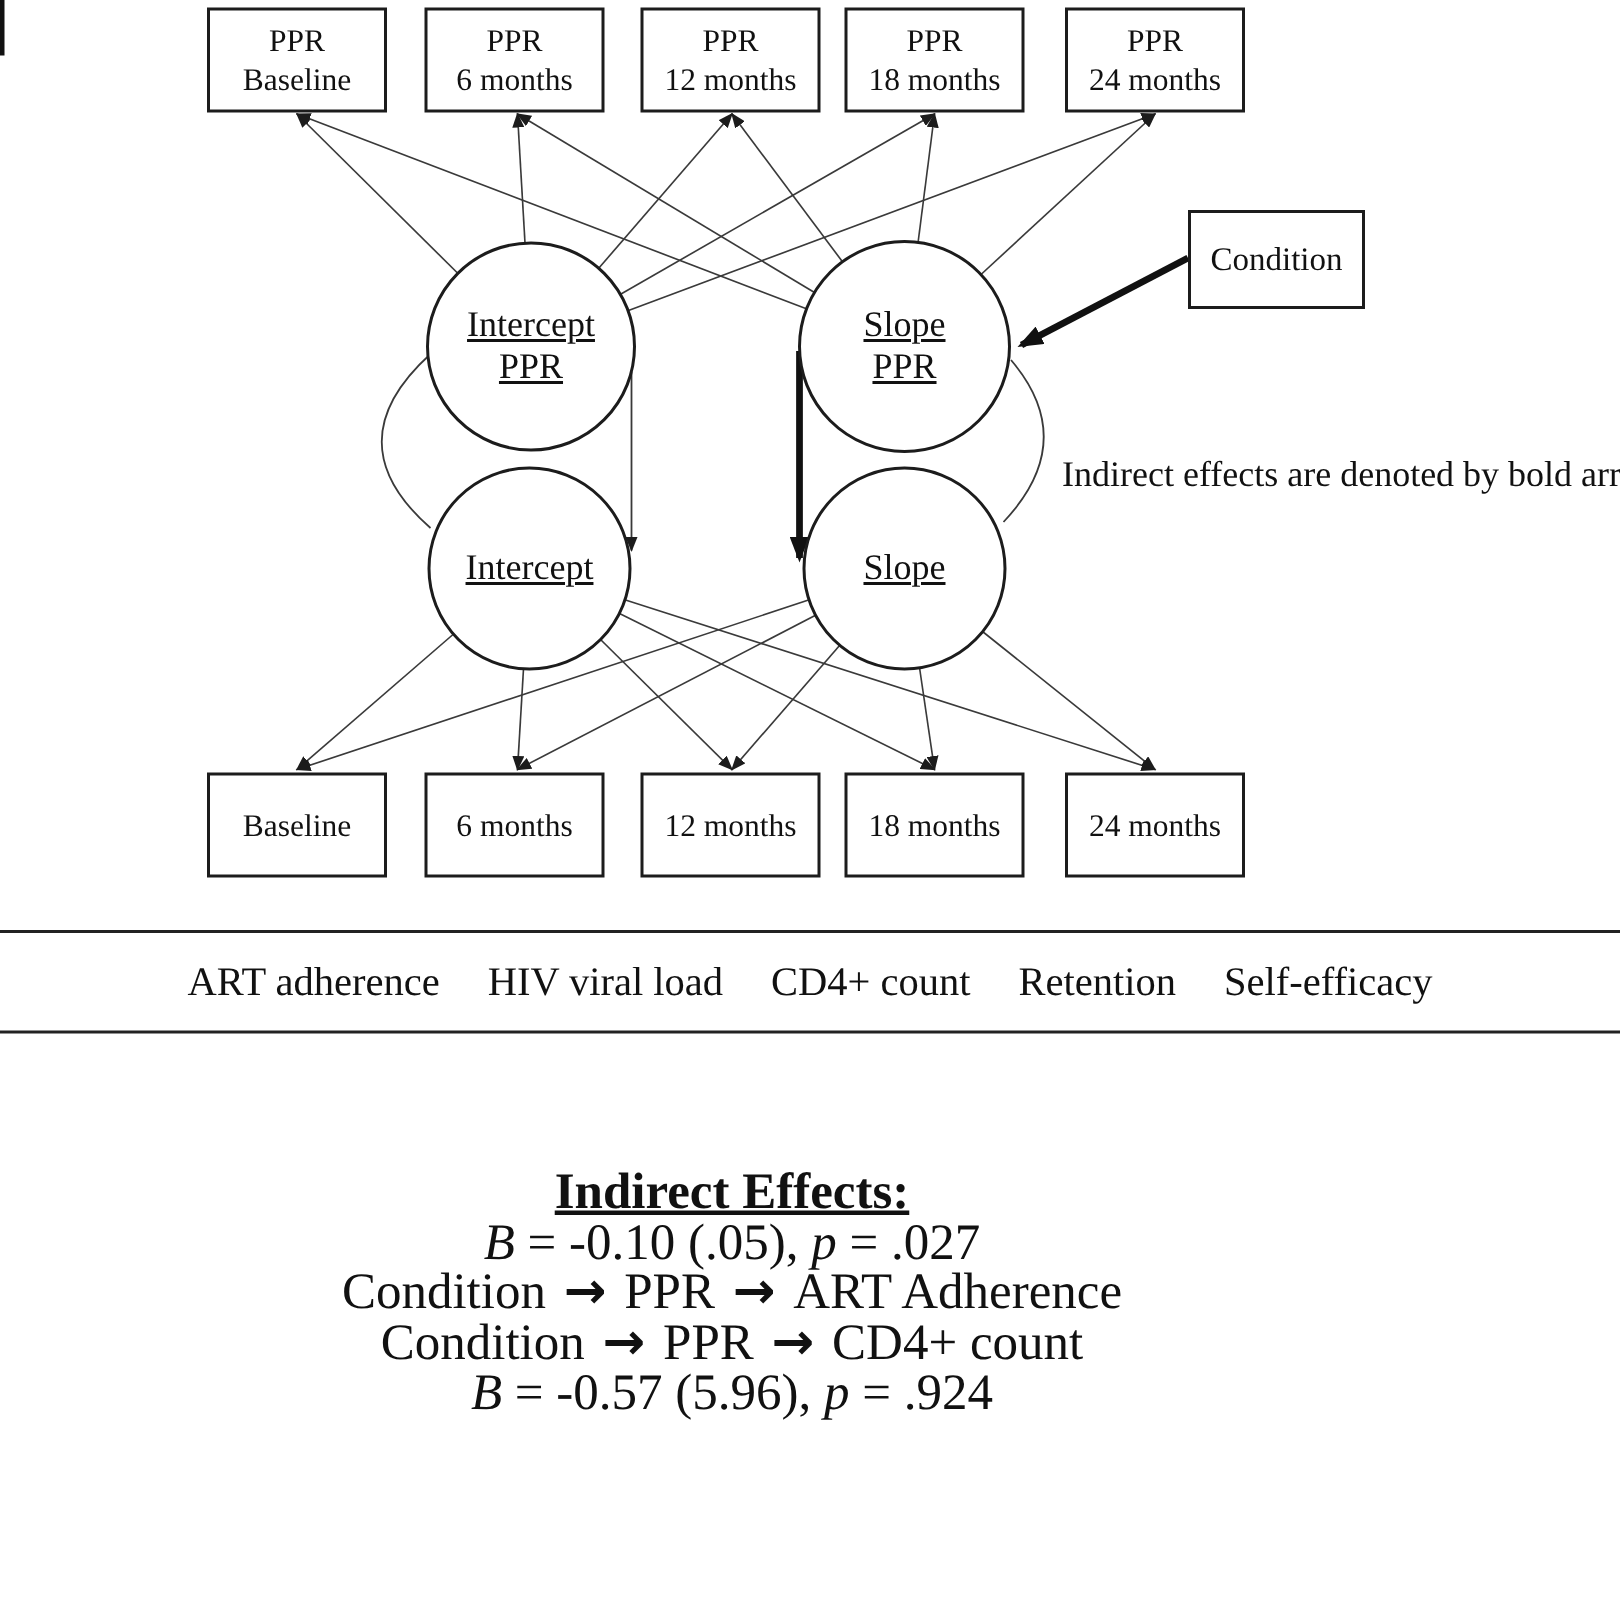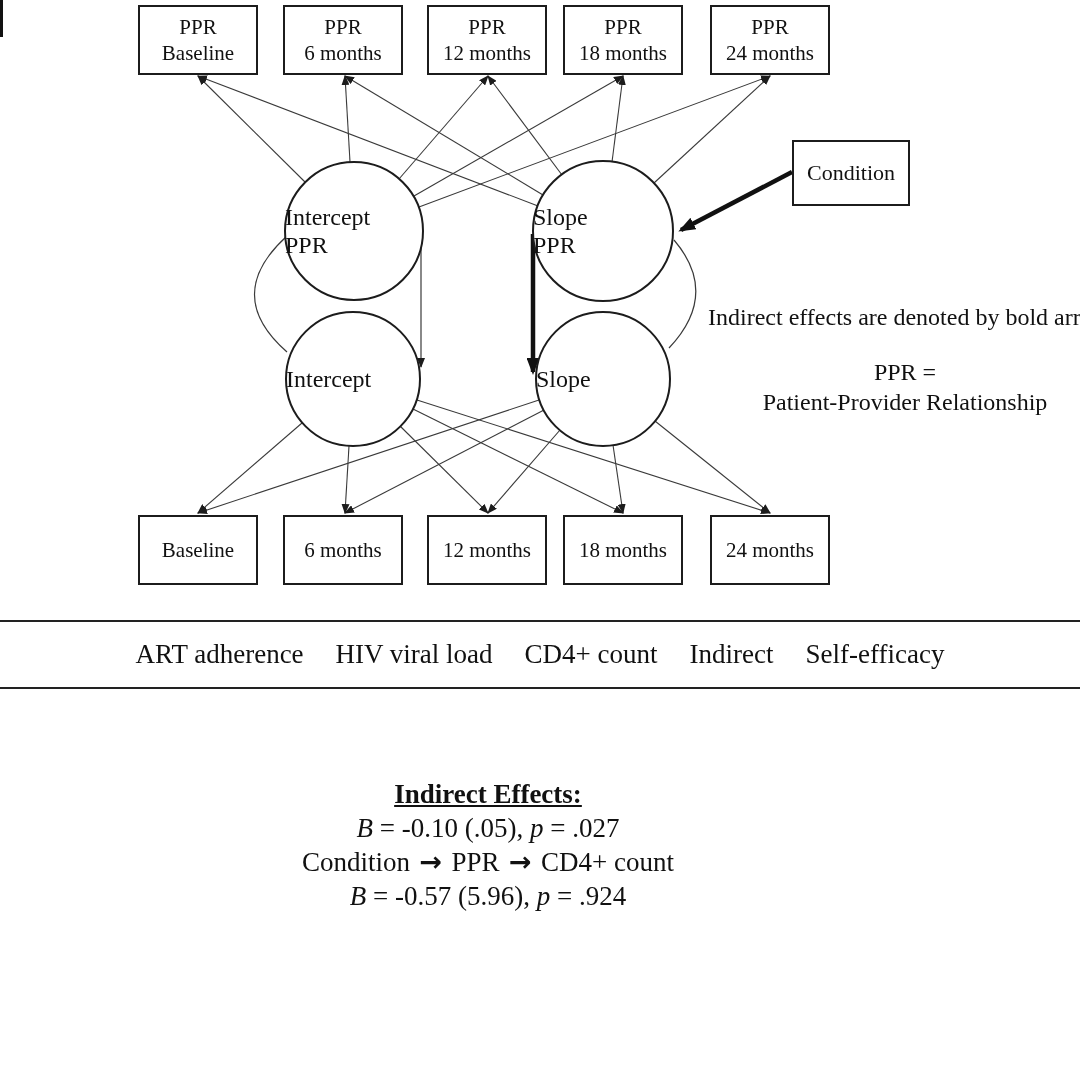--- a/index.html
+++ b/index.html
@@ -2,32 +2,32 @@
 <html><head>
 <meta charset="utf-8">
 <style>
   html,body{margin:0;padding:0;background:#fff;}
   #stage{position:relative;width:1080px;height:1080px;background:#fff;overflow:hidden;
          font-family:"Liberation Serif","DejaVu Serif",serif;color:#111;}
   #diagram-svg{position:absolute;left:0;top:0;z-index:0;}
   .var-box{position:absolute;width:116px;height:66px;border:2px solid #1c1c1c;background:#fff;
            display:flex;flex-direction:column;align-items:center;justify-content:center;
            font-size:21px;line-height:26px;text-align:center;z-index:2;white-space:nowrap;}
-  .latent-label{position:absolute;z-index:2;font-size:24px;line-height:28px;white-space:nowrap;}
+  .latent-label{position:absolute;z-index:2;text-align:center;font-size:24px;line-height:28px;white-space:nowrap;text-decoration:underline;}
   .cond-box{position:absolute;left:792px;top:140px;width:114px;height:62px;border:2px solid #1c1c1c;
             background:#fff;display:flex;align-items:center;justify-content:center;
             font-size:22px;z-index:2;}
   .note-line{position:absolute;left:708px;top:302px;font-size:24px;line-height:30px;white-space:nowrap;z-index:2;}
   .ppr-def{position:absolute;left:755px;top:357px;width:300px;text-align:center;
            font-size:24px;line-height:30px;z-index:2;}
   .band{position:absolute;left:0;top:620px;width:1080px;height:65px;border-top:2px solid #222;
         border-bottom:2px solid #222;display:flex;align-items:center;justify-content:center;
         column-gap:32px;font-size:27px;white-space:nowrap;z-index:2;}
   .ie-block{position:absolute;left:138px;top:778px;width:700px;text-align:center;
-            font-size:27px;line-height:33.5px;z-index:2;}
+            font-size:34px;line-height:33.5px;z-index:2;}
   .ie-title{font-weight:bold;text-decoration:underline;}
   .arr{font-family:"DejaVu Sans",sans-serif;font-weight:700;}
   .edge-bar{position:absolute;left:0;top:0;width:3px;height:37px;background:#111;z-index:3;}
 </style>
 </head>
 <body>
 
 <div id="stage">
 
   <div class="edge-bar"></div>
@@ -119,24 +119,20 @@
     <div>PPR</div>
   </div>
   <div class="latent-label" style="left:286px;top:365px;width:134px;">Intercept</div>
   <div class="latent-label" style="left:536px;top:365px;width:134px;">Slope</div>
 
   <div class="cond-box">
     <span>Condition</span>
   </div>
 
   <div class="note-line">Indirect effects are denoted by bold arrow</div>
-  <div class="ppr-def">
-    <div>PPR =</div>
-    <div>Patient-Provider Relationship</div>
-  </div>
 
   <div class="var-box" style="left:138px;top:515px;">
     <div>Baseline</div>
   </div>
   <div class="var-box" style="left:283px;top:515px;">
     <div>6 months</div>
   </div>
   <div class="var-box" style="left:427px;top:515px;">
     <div>12 months</div>
   </div>
@@ -144,26 +140,27 @@
     <div>18 months</div>
   </div>
   <div class="var-box" style="left:710px;top:515px;">
     <div>24 months</div>
   </div>
 
   <div class="band">
     <span>ART adherence</span>
     <span>HIV viral load</span>
     <span>CD4+ count</span>
-    <span>Indirect</span>
+    <span>Retention</span>
     <span>Self-efficacy</span>
   </div>
 
   <div class="ie-block">
     <div class="ie-title">Indirect Effects:</div>
     <div>
         <div><i>B</i> = -0.10 (.05), <i>p</i> = .027</div>
+        <div>Condition<span class="arr"> → </span>PPR<span class="arr"> → </span>ART Adherence</div>
         <div>Condition<span class="arr"> → </span>PPR<span class="arr"> → </span>CD4+ count</div>
         <div><i>B</i> = -0.57 (5.96), <i>p</i> = .924</div>
       </div>
   </div>
 
 </div>
 
 </body></html>

